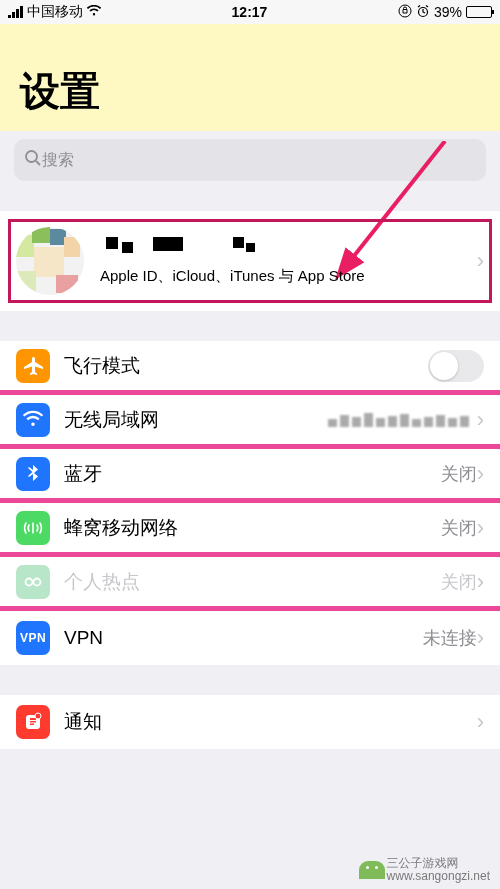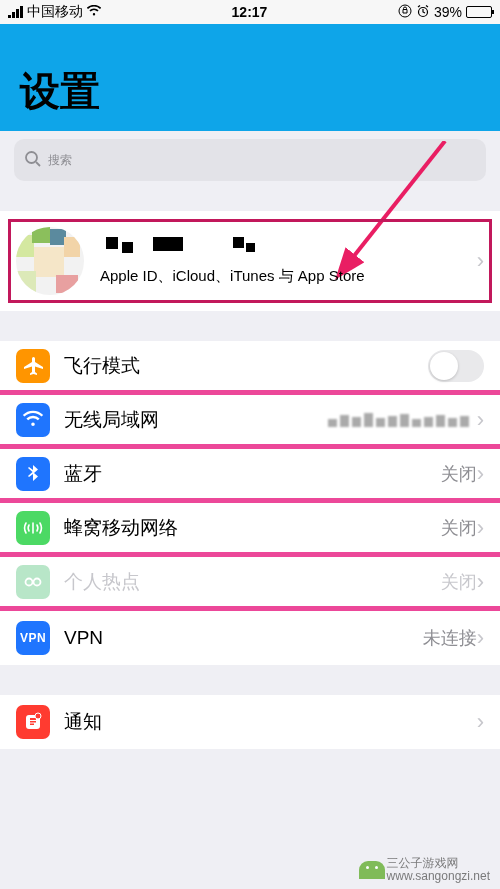--- a/index.html
+++ b/index.html
@@ -32,34 +32,33 @@
     .battery-box {
       width: 26px; height: 12px; border: 1px solid #000; border-radius: 2px;
       position: relative; display: inline-block;
     }
     .battery-box::after {
       content: ""; position: absolute; right: -3px; top: 3px; width: 2px; height: 4px; background: #000;
     }
     .battery-fill { height: 100%; width: 39%; background: #ffcc00; }
     .header {
       padding: 40px 20px 12px;
-      background: #0ea5e9;
+      background: #fef9c3;
     }
     .header h1 { font-size: 40px; font-weight: 700; }
     .search-box {
       margin: 8px 14px 14px;
       background: #e3e3e8;
       border-radius: 10px;
       height: 42px;
       display: flex;
       align-items: center;
       padding: 0 10px;
-      gap: 6px;
       color: #8e8e93;
-      font-size: 12px;
+      font-size: 16px;
     }
     .group { background: #fff; margin-top: 30px; }
     .apple-id-group { position: relative; }
     .highlight-border {
       position: absolute; inset: 8px 8px 8px 8px;
       border: 3px solid #c2185b; pointer-events: none;
     }
     .pink-arrow {
       position: absolute; top: -70px; right: 45px; width: 120px; height: 150px;
       pointer-events: none;

